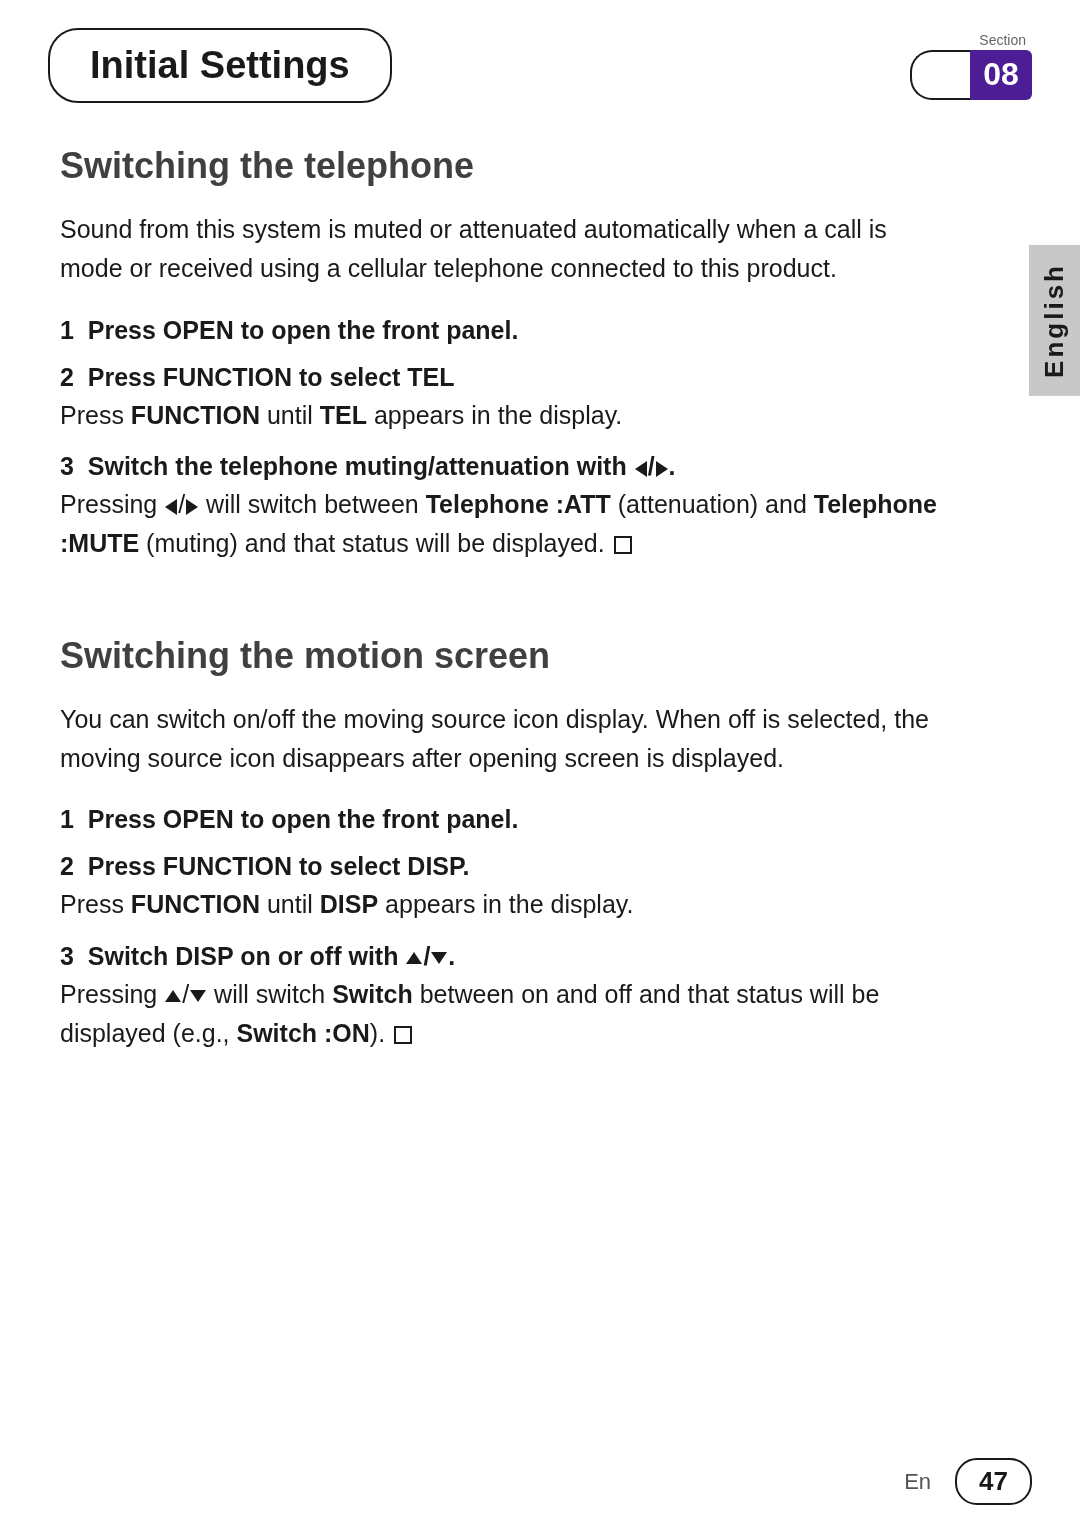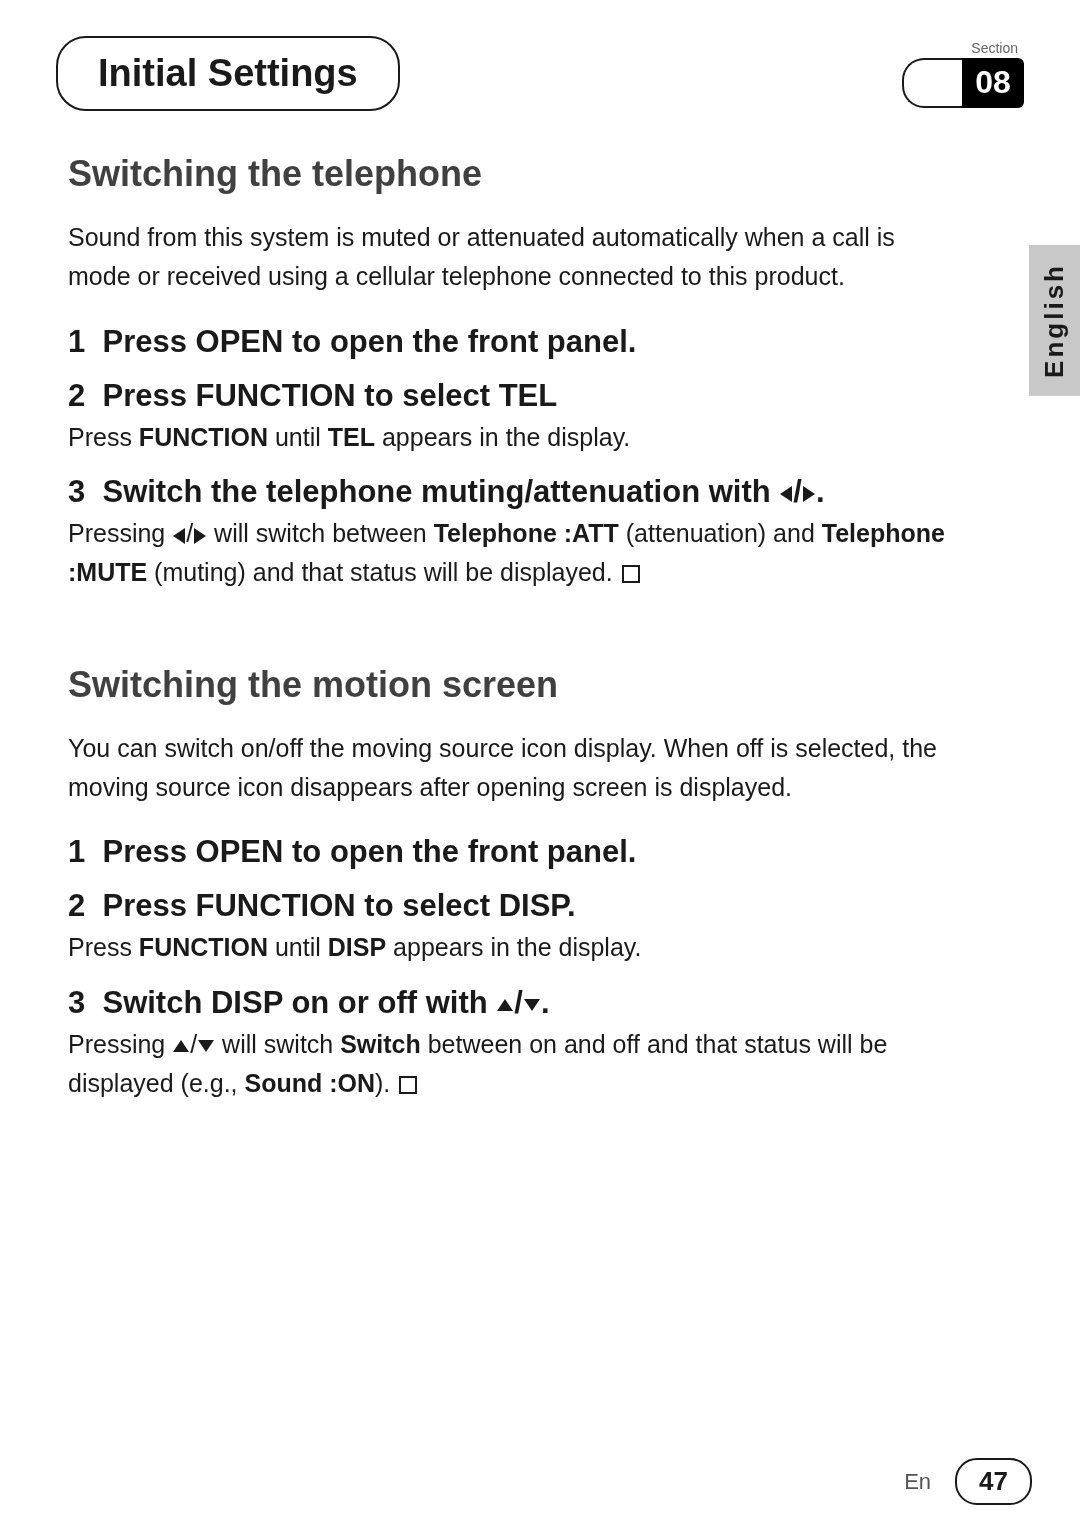--- a/index.html
+++ b/index.html
@@ -17,21 +17,21 @@
       color: #1a1a1a;
       position: relative;
       overflow: hidden;
     }
 
     .page-container {
       width: 1080px;
       height: 1533px;
       position: relative;
       background: #fff;
-      padding: 8px;
+      padding: 0;
     }
 
     
     .header {
       display: flex;
       align-items: center;
       justify-content: space-between;
       padding: 28px 48px 0 48px;
       position: relative;
     }
@@ -94,21 +94,21 @@
       margin-bottom: 28px;
       max-width: 880px;
     }
 
     .step-block {
       margin-bottom: 18px;
       max-width: 880px;
     }
 
     .step-title {
-      font-size: 31px;
+      font-size: 25px;
       font-weight: 700;
       color: #1a1a1a;
       margin-bottom: 4px;
     }
 
     .step-body {
       font-size: 25px;
       color: #1a1a1a;
       line-height: 1.55;
     }
@@ -214,21 +214,21 @@
 
     .section-badge-left {
       border: 2.5px solid #1a1a1a;
       border-right: none;
       border-radius: 22px 0 0 22px;
       min-width: 60px;
       height: 50px;
     }
 
     .section-badge-num {
-      background: #000000;
+      background: #4c1d95;
       color: #fff;
       font-size: 32px;
       font-weight: 700;
       min-width: 62px;
       height: 50px;
       display: flex;
       align-items: center;
       justify-content: center;
       border-radius: 0 6px 6px 0;
     }
@@ -308,21 +308,21 @@
         Press <b>FUNCTION</b> until <b>DISP</b> appears in the display.
       </div>
     </div>
 
     <div class="step-block">
       <div class="step-title">
         <span>3&nbsp;&nbsp;Switch DISP on or off with </span>
         <span class="tri-up"></span>/<span class="tri-down"></span>.
       </div>
       <div class="step-body">
-        Pressing <span class="tri-up"></span>/<span class="tri-down"></span> will switch <b>Switch</b> between on and off and that status will be displayed (e.g., <b>Sound :ON</b>).&nbsp;<span class="icon-box"></span>
+        Pressing <span class="tri-up"></span>/<span class="tri-down"></span> will switch <b>Switch</b> between on and off and that status will be displayed (e.g., <b>Switch :ON</b>).&nbsp;<span class="icon-box"></span>
       </div>
     </div>
 
   </div>
 
   <div class="footer">
     <span class="footer-en">En</span>
     <div class="footer-page-badge">47</div>
   </div>
 

